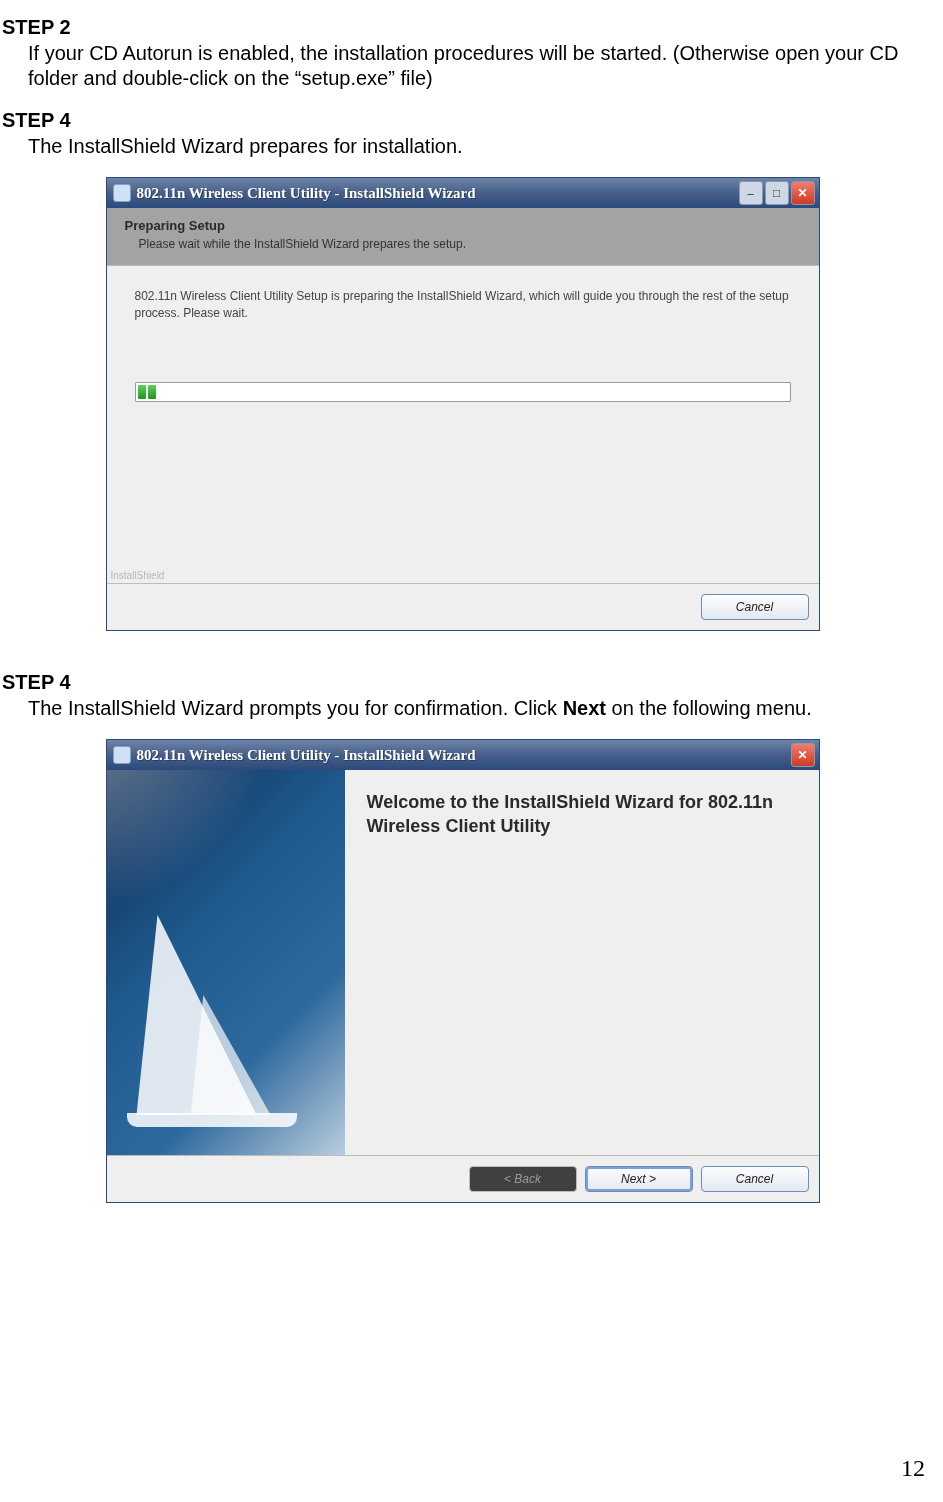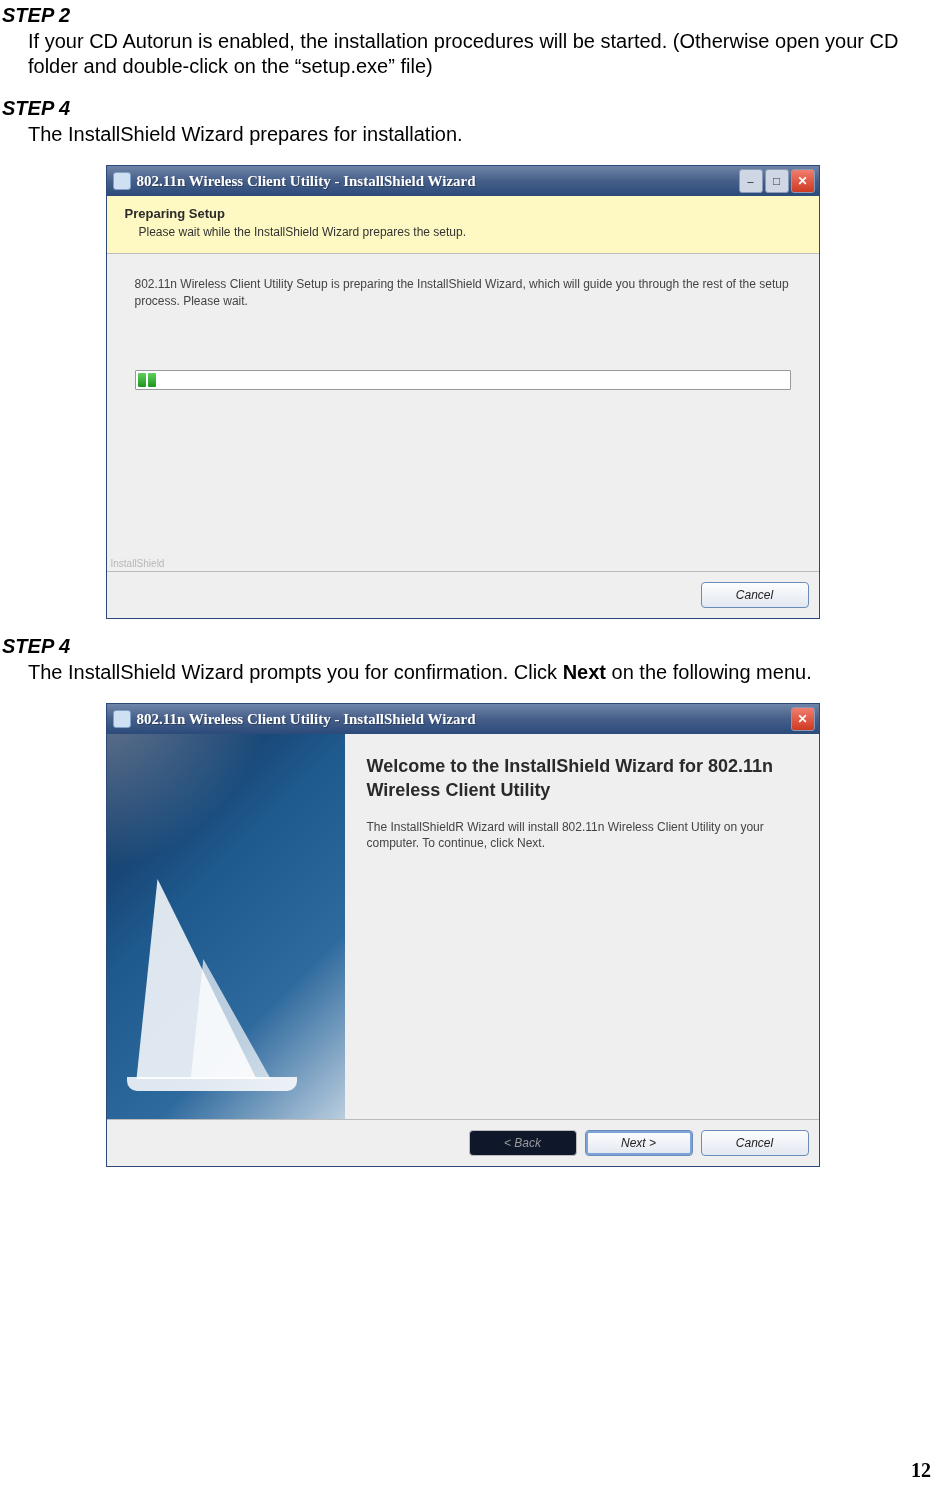--- a/index.html
+++ b/index.html
@@ -10,34 +10,33 @@
     width: 943px;
     color: #000;
   }
   .page {
     padding: 4px 20px 20px 2px;
     position: relative;
     min-height: 1460px;
   }
   .step-heading {
     font-weight: bold;
-    font-style: italic;
     font-size: 20px;
-    margin: 0 0 2px 0;
+    margin: 12px 0 2px 0;
   }
   .step-body {
     font-size: 20px;
     line-height: 1.25;
     margin: 0 0 18px 26px;
   }
   .step-body strong { font-weight: bold; }
   .dialog-wrap {
     display: flex;
     justify-content: center;
-    margin-bottom: 16px;
+    margin-bottom: 40px;
   }
 
   
   .dlg1 {
     width: 712px;
     border: 1px solid #2b4a7a;
     background: #efefef;
     box-shadow: 0 0 0 1px #9aa9c4 inset;
   }
   .titlebar {
@@ -66,21 +65,21 @@
     border: 1px solid #889ab5;
     border-radius: 3px;
     display: flex; align-items: center; justify-content: center;
     font-size: 12px; font-weight: bold; color: #3b3b3b;
   }
   .win-btn.close {
     background: linear-gradient(to bottom,#f07d6e,#cf3a21);
     color: #fff;
   }
   .dlg1-head {
-    background: #fef9c3;
+    background: #a3a3a3;
     padding: 10px 18px 14px 18px;
     border-bottom: 1px solid #bcbcbc;
   }
   .dlg1-head .h1 {
     font-family: Tahoma, Arial, sans-serif;
     font-size: 13px;
     font-weight: bold;
     color: #2a2a2a;
   }
   .dlg1-head .h2 {
@@ -139,21 +138,21 @@
     font-size: 12px;
     color: #222;
     display: inline-flex;
     align-items: center;
     justify-content: center;
     padding: 0 10px;
     font-style: italic;
   }
   .xp-btn.disabled {
     border-color: #bcbcbc;
-    background: #0f172a;
+    background: #404040;
     color: #9a9a9a;
   }
 
   
   .dlg2 {
     width: 712px;
     border: 1px solid #2b4a7a;
     background: #efefef;
   }
   .dlg2-body {
@@ -220,25 +219,25 @@
     border-top: 1px solid #bcbcbc;
     padding: 10px 10px;
     display: flex;
     justify-content: flex-end;
     gap: 8px;
     background: #efefef;
   }
 
   .page-number {
     position: absolute;
-    right: 12px;
+    right: 18px;
     bottom: 2px;
     font-family: "Times New Roman", serif;
-    font-size: 20px;
-    font-weight: bold;
+    font-size: 24px;
+    font-weight: normal;
   }
 </style>
 </head>
 <body>
 
 <div class="page">
 
   <div class="step-heading">STEP 2</div>
   <div class="step-body">If your CD Autorun is enabled, the installation procedures will be started. (Otherwise open your CD folder and double-click on the “setup.exe” file)</div>
 
@@ -289,21 +288,20 @@
         </div>
       </div>
       <div class="dlg2-body">
         <div class="dlg2-side">
           <div class="sail"></div>
           <div class="sail s2"></div>
           <div class="hull"></div>
         </div>
         <div class="dlg2-main">
           <div class="dlg2-title">Welcome to the InstallShield Wizard for 802.11n Wireless Client Utility</div>
-          <div class="dlg2-text">The InstallShieldR Wizard will install 802.11n Wireless Client Utility on your computer.  To continue, click Next.</div>
         </div>
       </div>
       <div class="dlg2-foot">
         <div class="xp-btn disabled">&lt; Back</div>
         <div class="xp-btn" style="box-shadow:0 0 0 2px #7da2d6 inset;">Next &gt;</div>
         <div class="xp-btn">Cancel</div>
       </div>
     </div>
   </div>
 

